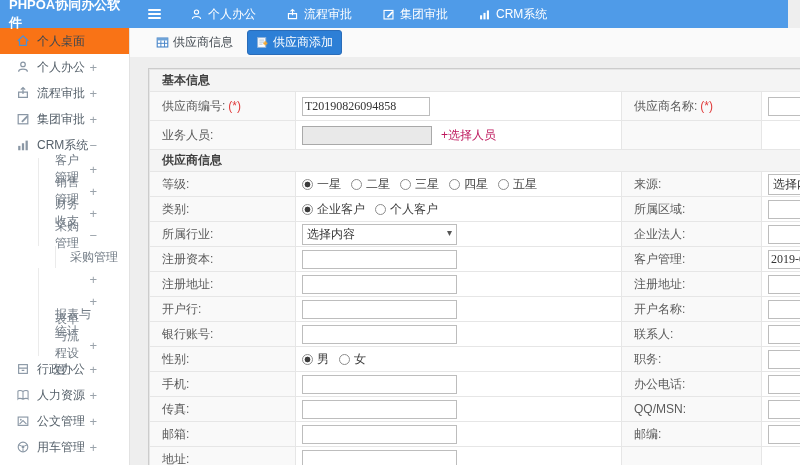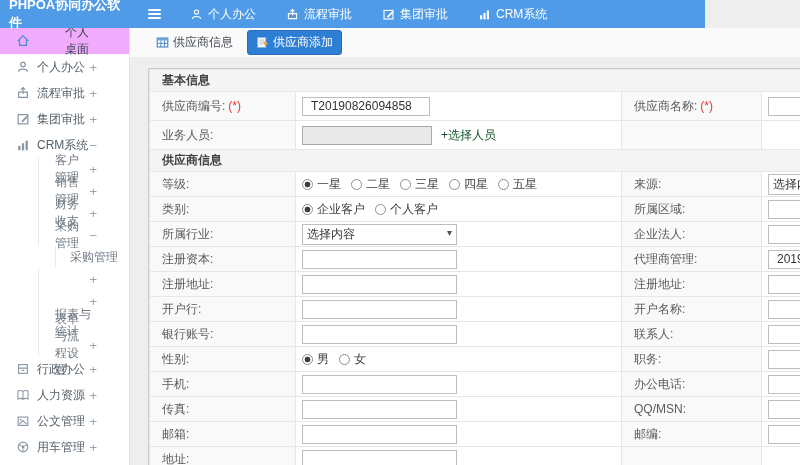--- a/index.html
+++ b/index.html
@@ -1,36 +1,36 @@
 <!DOCTYPE html>
 <html><head>
 <meta charset="utf-8">
 <style>
   * { margin:0; padding:0; box-sizing:border-box; }
   html,body { width:800px; height:465px; overflow:hidden; background:#eeeeee;
     font-family:"Liberation Sans","DejaVu Sans",sans-serif; font-size:12px; color:#555; }
 
   
-  .topbar { position:absolute; left:0; top:0; width:705px; height:28px;
+  .topbar { position:absolute; left:0; top:0; width:788px; height:28px;
     background:#4f9be8; display:flex; align-items:center; color:#fff; z-index:30; }
   .brand { width:130px; padding-left:9px; font-size:13px; font-weight:bold; letter-spacing:0; }
   .hamburger { margin-left:18px; margin-right:14px; cursor:pointer; display:flex;
     flex-direction:column; gap:2px; }
   .hamburger i { display:block; width:13px; height:2px; background:#fff; border-radius:1px; }
   .nav-items { display:flex; align-items:center; }
   .nav-item { display:flex; align-items:center; gap:5px; padding:0 15px; height:28px; cursor:pointer; }
   .nav-item svg { display:block; }
   .caret { font-size:8px; margin-left:3px; }
 
   
   .sidebar { position:absolute; left:0; top:28px; width:130px; height:437px;
     background:#ffffff; border-right:1px solid #e2e2e2; overflow:hidden; z-index:20; }
   .side-item { display:flex; align-items:center; height:26px; padding:0 32px 0 16px;
     cursor:pointer; color:#55606a; }
-  .side-item.active { background:#f0abfc; color:#3c4650;gap:28px; }
+  .side-item.active { background:#f97316; color:#3c4650; }
   .side-item .sicon { width:14px; height:14px; margin-right:7px; display:flex;
     align-items:center; justify-content:center; color:#8a97a5; flex:none; }
   .side-item.active .sicon { color:#4a90d9; }
   .side-sub { display:flex; align-items:center; height:22px; cursor:pointer; color:#707a84; }
   .side-sub.d1 { margin-left:38px; border-left:1px solid #ebebeb; padding:0 32px 0 16px; }
   .side-sub.d2 { margin-left:55px; border-left:1px solid #ebebeb; padding:0 10px 0 14px; }
   .expander { margin-left:auto; color:#9aa3ab; font-size:13px; line-height:1; }
   .corner-box { position:absolute; left:0; top:430px; width:9px; height:7px; background:#d9d9d9; }
 
   
@@ -47,34 +47,34 @@
   .panel { position:absolute; left:18px; top:11px; width:940px;
     background:#fff; border:1px solid #cccccc; }
   table.form { border-collapse:collapse; width:100%; table-layout:fixed; }
   td { border:1px solid #e6e6e6; vertical-align:middle; font-size:12px; overflow:hidden; white-space:nowrap; }
   td.sec { background:#f4f4f4; height:22px; padding-left:12px; font-weight:bold; color:#3f3f3f; }
   td.lbl { background:#f9f9f9; padding-left:12px; color:#5a5a5a; }
   td.fld { background:#fff; padding-left:6px; }
   tr.basic td { height:29px; }
   tr.info td { height:25px; }
   .req { color:#e03c3c; margin-left:3px; }
-  input.txt { height:19px; border:1px solid #bdbdbd; padding:0 8px; font-size:12px;
-    color:#333; font-family:Liberation Sans, sans-serif; background:#fff; }
+  input.txt { height:19px; border:1px solid #bdbdbd; padding:0 2px; font-size:12px;
+    color:#333; font-family:Liberation Serif, serif; background:#fff; }
   input.txt:disabled { background:#e9e9e9; border-color:#a9a9a9; }
   .selwrap { position:relative; display:inline-block; }
   .selwrap select { height:21px; border:1px solid #bdbdbd; background:#fff; font-size:12px;
     color:#333; font-family:inherit; appearance:none; -webkit-appearance:none; padding:0 18px 0 4px; }
   .selwrap:after { content:"▾"; position:absolute; right:5px; top:3px; font-size:10px;
     color:#555; pointer-events:none; }
   .radio-group { display:flex; align-items:center; }
   .radio-opt { display:flex; align-items:center; margin-right:10px; color:#3d3d3d; cursor:pointer; }
   .radio-opt input { appearance:none; -webkit-appearance:none; width:11px; height:11px;
     border:1px solid #8d8d8d; border-radius:50%; background:#fff; margin-right:4px; flex:none; }
   .radio-opt input:checked { background:radial-gradient(circle,#3c3c3c 0 2.6px,#fff 3.2px); }
-  a.pick-link { color:#14532d; text-decoration:none; margin-left:9px; cursor:pointer; }
+  a.pick-link { color:#be185d; text-decoration:none; margin-left:9px; cursor:pointer; }
 </style>
 </head>
 <body>
 
 <div class="topbar">
   <div class="brand">PHPOA协同办公软件</div>
   <div class="hamburger">
       <i></i>
       <i></i>
       <i></i>
@@ -345,21 +345,21 @@
           </tr>
           <tr class="info">
             <td class="lbl"><span>所属行业:</span></td>
             <td class="fld"><span class="selwrap"><select style="width: 155px;"><option>选择内容</option></select></span></td>
             <td class="lbl"><span>企业法人:</span></td>
             <td class="fld"><input class="txt" type="text" style="width: 155px;"></td>
           </tr>
           <tr class="info">
             <td class="lbl"><span>注册资本:</span></td>
             <td class="fld"><input class="txt" type="text" style="width: 155px;"></td>
-            <td class="lbl"><span>代理商管理:</span></td>
+            <td class="lbl"><span>客户管理:</span></td>
             <td class="fld"><input class="txt" type="text" value="2019-08-26" style="width: 155px;"></td>
           </tr>
           <tr class="info">
             <td class="lbl"><span>注册地址:</span></td>
             <td class="fld"><input class="txt" type="text" style="width: 155px;"></td>
             <td class="lbl"><span>注册地址:</span></td>
             <td class="fld"><input class="txt" type="text" style="width: 155px;"></td>
           </tr>
           <tr class="info">
             <td class="lbl"><span>开户行:</span></td>

